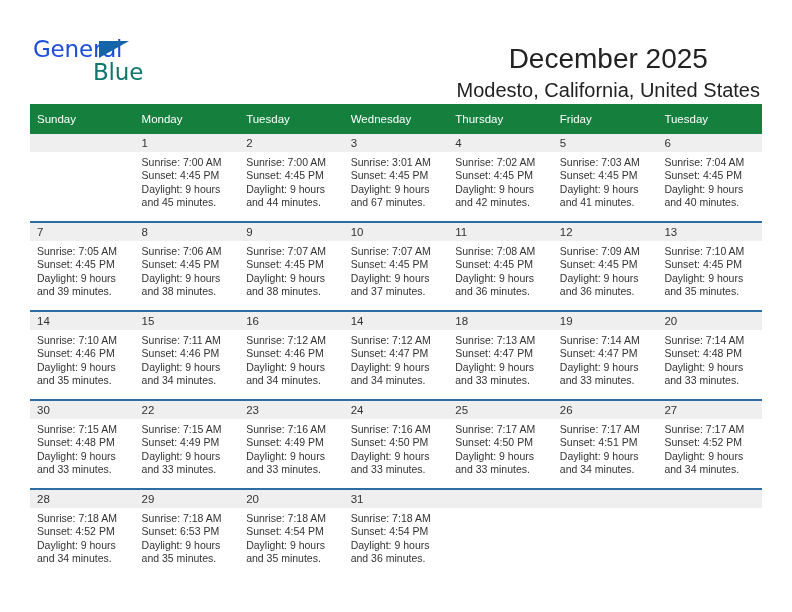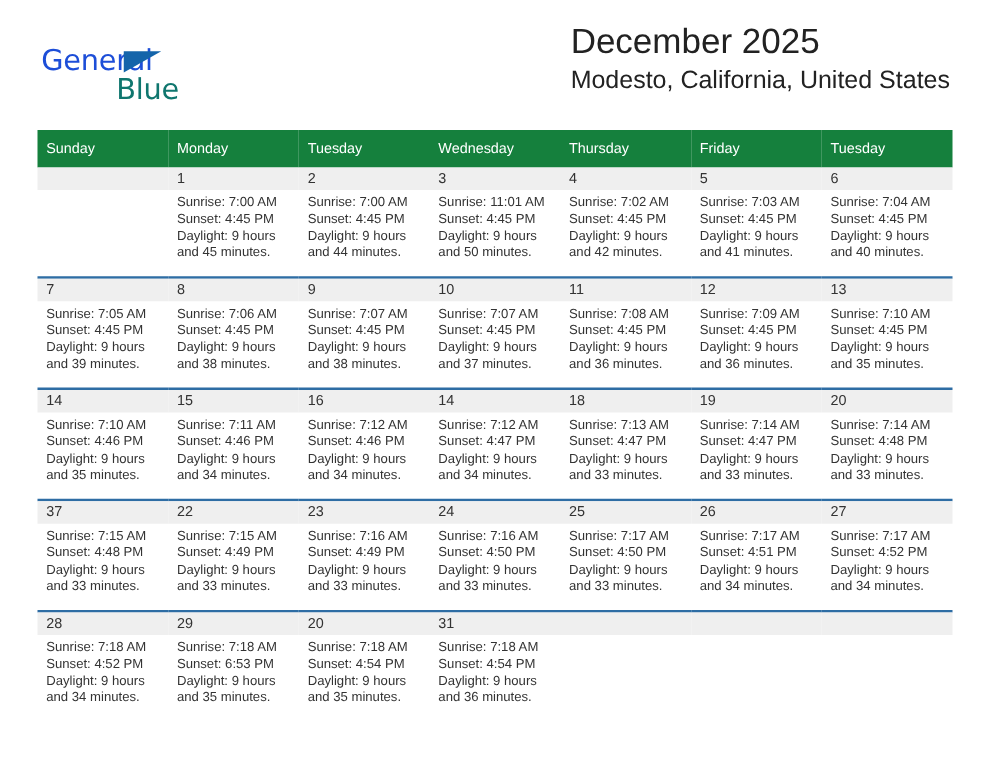--- a/index.html
+++ b/index.html
@@ -65,22 +65,22 @@
     font-weight: 400;
     color: #0f766e;
     letter-spacing: -0.2px;
     line-height: 26px;
     font-family: "DejaVu Sans", sans-serif;
   }
 
   .title-block {
     position: absolute;
     right: 32px;
-    top: 16px;
-    text-align: left;
+    top: 42px;
+    text-align: center;
   }
   .title {
     font-size: 28px;
     font-weight: 400;
     color: #222222;
     line-height: 34px;
     white-space: nowrap;
   }
   .subtitle {
     font-size: 20px;
@@ -216,24 +216,24 @@
                   <div>Sunset: 4:45 PM</div>
                   <div>Daylight: 9 hours</div>
                   <div>and 44 minutes.</div>
                 </div>
               </div>
             </td>
             <td>
               <div class="cell-inner">
                 <div class="daynum-band">3</div>
                 <div class="cell-lines">
-                  <div>Sunrise: 11:01 AM</div>
-                  <div>Sunset: 4:45 PM</div>
-                  <div>Daylight: 9 hours</div>
-                  <div>and 50 minutes.</div>
+                  <div>Sunrise: 3:01 AM</div>
+                  <div>Sunset: 4:45 PM</div>
+                  <div>Daylight: 9 hours</div>
+                  <div>and 67 minutes.</div>
                 </div>
               </div>
             </td>
             <td>
               <div class="cell-inner">
                 <div class="daynum-band">4</div>
                 <div class="cell-lines">
                   <div>Sunrise: 7:02 AM</div>
                   <div>Sunset: 4:45 PM</div>
                   <div>Daylight: 9 hours</div>
@@ -418,21 +418,21 @@
                   <div>Sunset: 4:48 PM</div>
                   <div>Daylight: 9 hours</div>
                   <div>and 33 minutes.</div>
                 </div>
               </div>
             </td>
           </tr>
           <tr>
             <td>
               <div class="cell-inner">
-                <div class="daynum-band">37</div>
+                <div class="daynum-band">30</div>
                 <div class="cell-lines">
                   <div>Sunrise: 7:15 AM</div>
                   <div>Sunset: 4:48 PM</div>
                   <div>Daylight: 9 hours</div>
                   <div>and 33 minutes.</div>
                 </div>
               </div>
             </td>
             <td>
               <div class="cell-inner">

